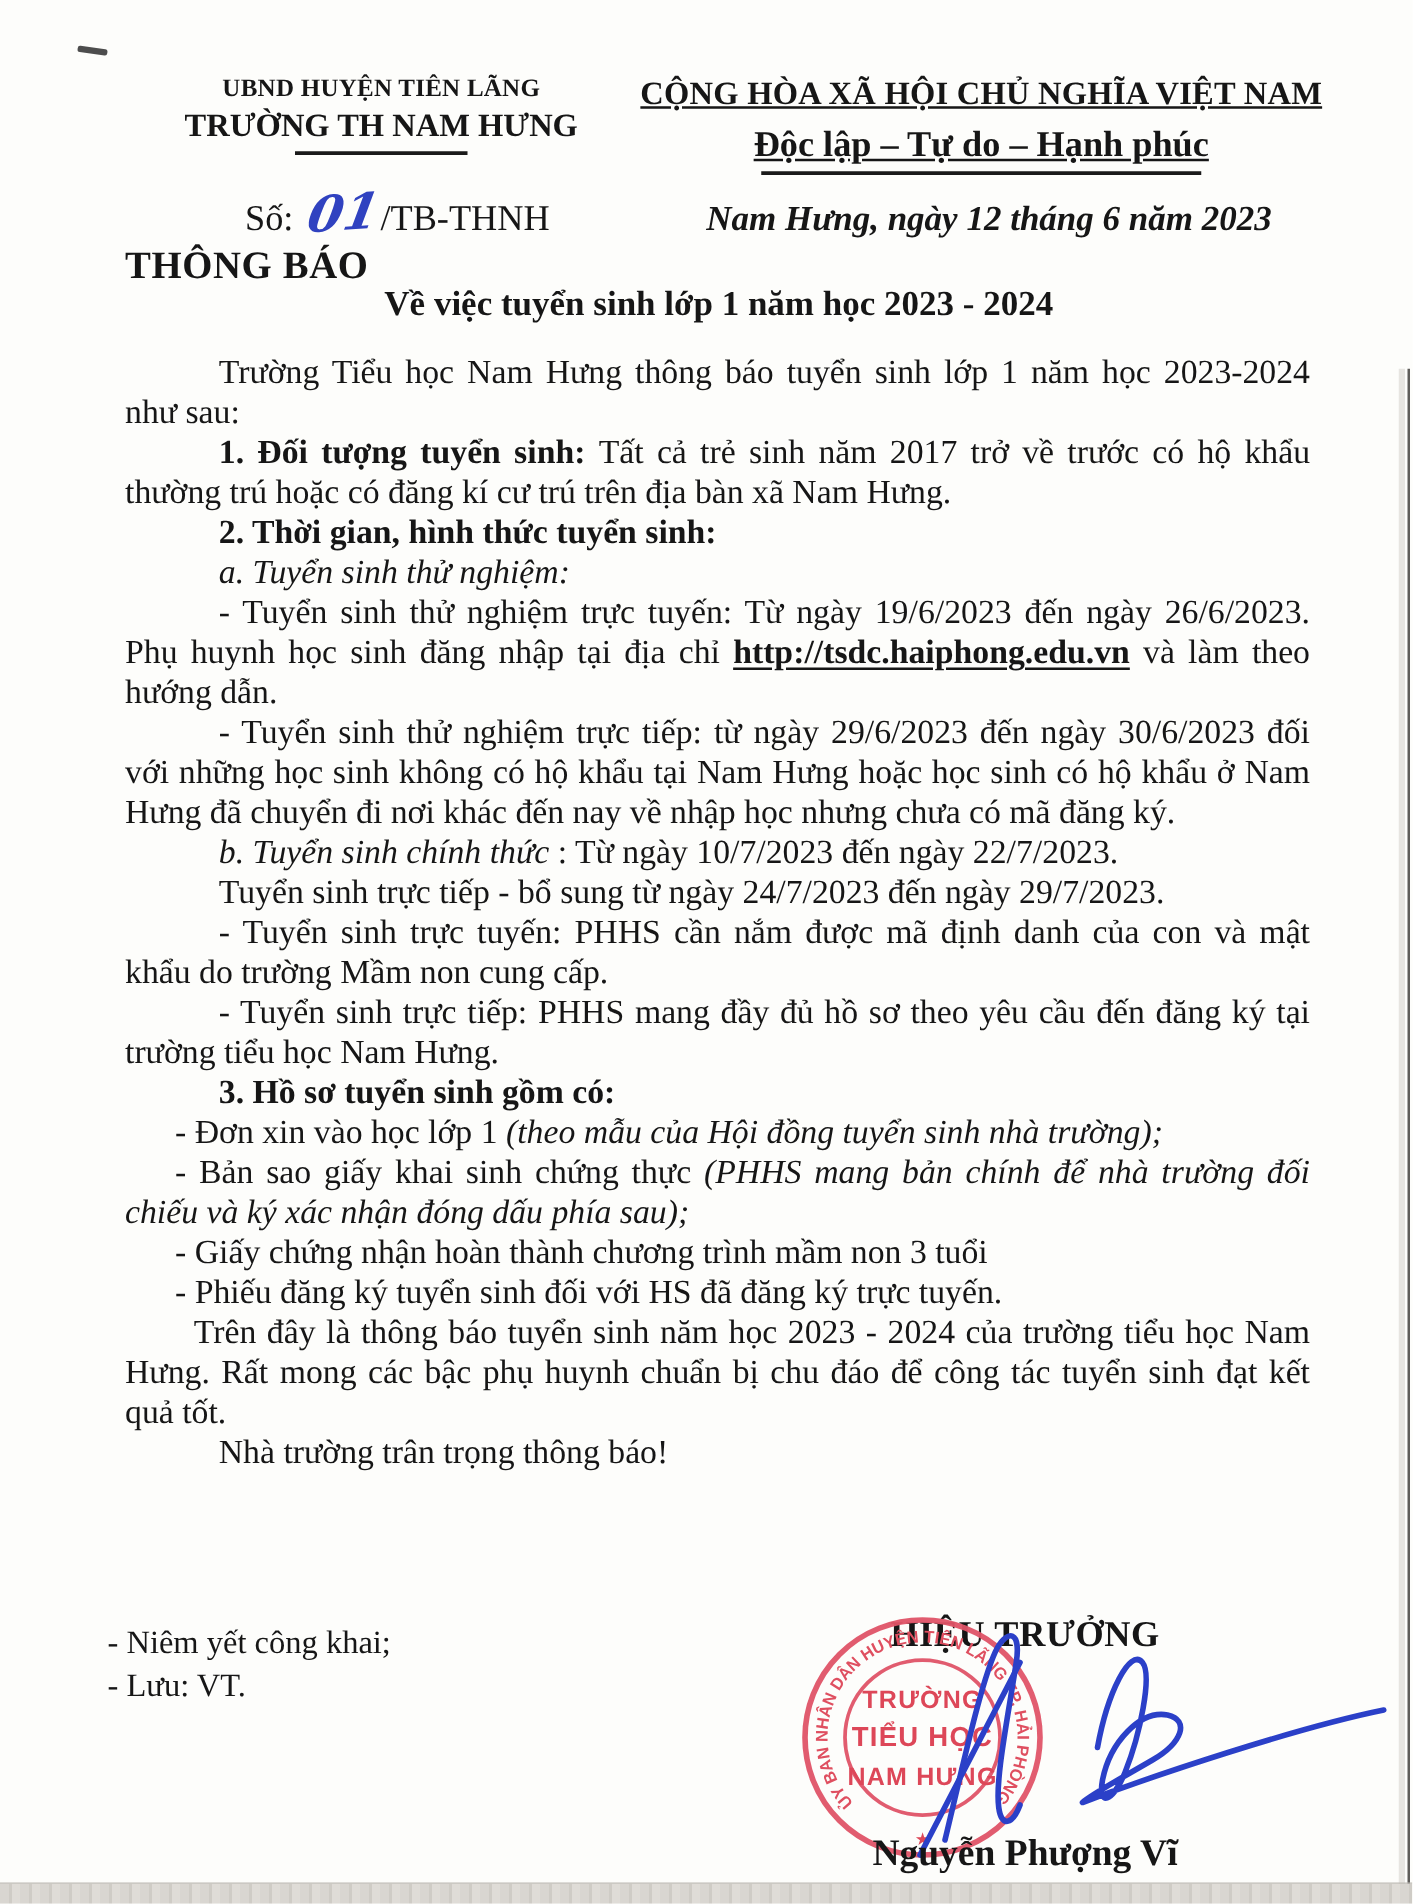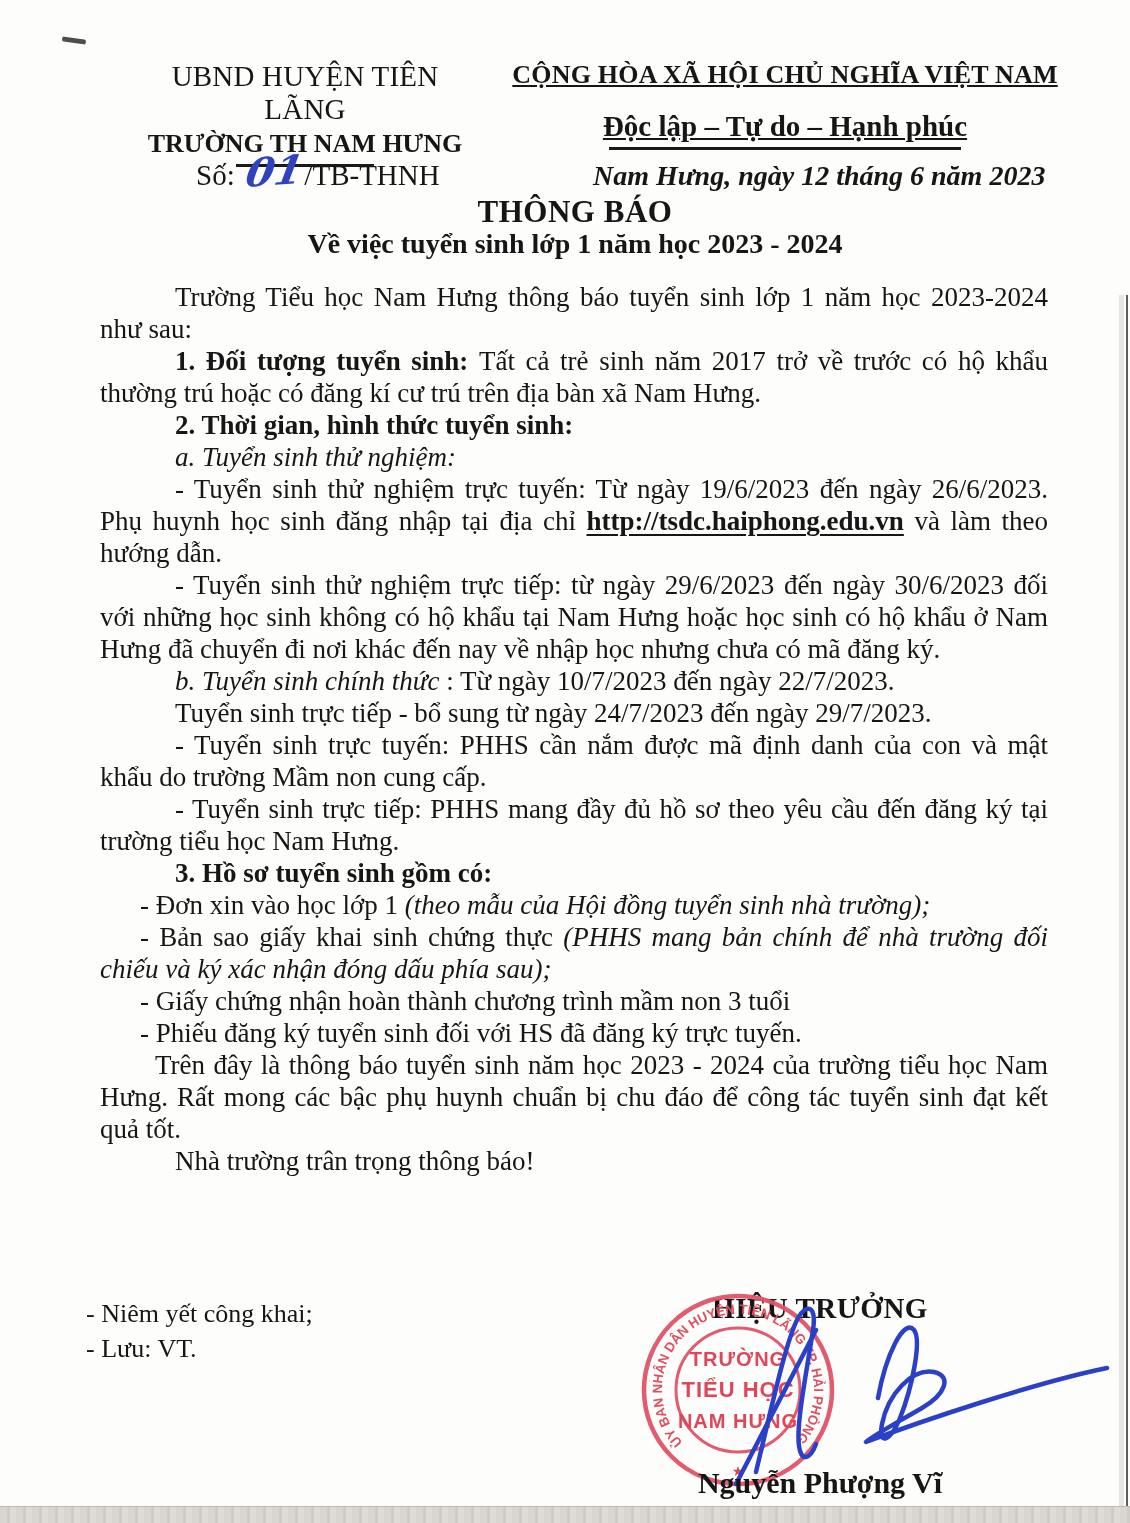--- a/index.html
+++ b/index.html
@@ -6,38 +6,38 @@
   .page{
     position:relative;
     width:1130px;height:1523px;
     background:#fdfdfb;
     overflow:hidden;
     font-family:"Liberation Serif","DejaVu Serif",serif;
     color:#161616;
   }
   
   .hdr-left{position:absolute;left:130px;top:60px;width:350px;text-align:center;}
-  .hdr-left .l1{font-size:29px;font-weight:normal;letter-spacing:.2px;}
+  .hdr-left .l1{font-size:20px;font-weight:bold;letter-spacing:.2px;}
   .hdr-left .l2{font-size:26px;font-weight:bold;margin-top:3px;}
   .hdr-left .rule{width:138px;height:3px;background:#1a1a1a;margin:5px auto 0 auto;}
   .hdr-right{position:absolute;left:505px;top:60px;width:560px;text-align:center;text-decoration:underline;}
   .hdr-right .l1{font-size:26px;font-weight:bold;letter-spacing:.2px;}
-  .hdr-right .l2{font-size:29px;font-weight:bold;margin-top:20px;}
+  .hdr-right .l2{font-size:29px;font-weight:bold;margin-top:10px;}
   .hdr-right .rule{width:352px;height:3px;background:#1a1a1a;margin:4px auto 0 auto;}
   
   .so-line{position:absolute;left:196px;top:156px;font-size:29px;white-space:nowrap;}
   .so-line .hand{
     display:inline-block;color:#3042c0;font-size:40px;line-height:30px;
     font-style:italic;font-family:"DejaVu Serif",serif;
     transform:skewX(-14deg) rotate(-4deg);margin:0 2px 0 12px;font-weight:bold;
   }
   .date-line{position:absolute;left:565px;top:160px;width:440px;font-size:28px;
-    font-weight:bold;font-style:italic;text-align:left;white-space:nowrap;margin-left:28px;}
+    font-weight:bold;font-style:italic;text-align:left;white-space:nowrap;}
   
-  .title-main{position:absolute;left:100px;top:194px;width:950px;text-align:center;
+  .title-main{position:absolute;left:100px;top:194px;width:950px;
     font-size:31px;font-weight:bold;letter-spacing:.5px;}
   .title-sub{position:absolute;left:100px;top:228px;width:950px;text-align:center;
     font-size:28px;font-weight:bold;}
   
   .body-text{position:absolute;left:100px;top:281px;width:948px;
     font-size:27px;line-height:32px;}
   .para{text-align:justify;text-align-last:left;}
   .para .b{font-weight:bold;}
   .para .i{font-style:italic;}
   .para .u{text-decoration:underline;text-underline-offset:4px;text-decoration-thickness:2px;}

